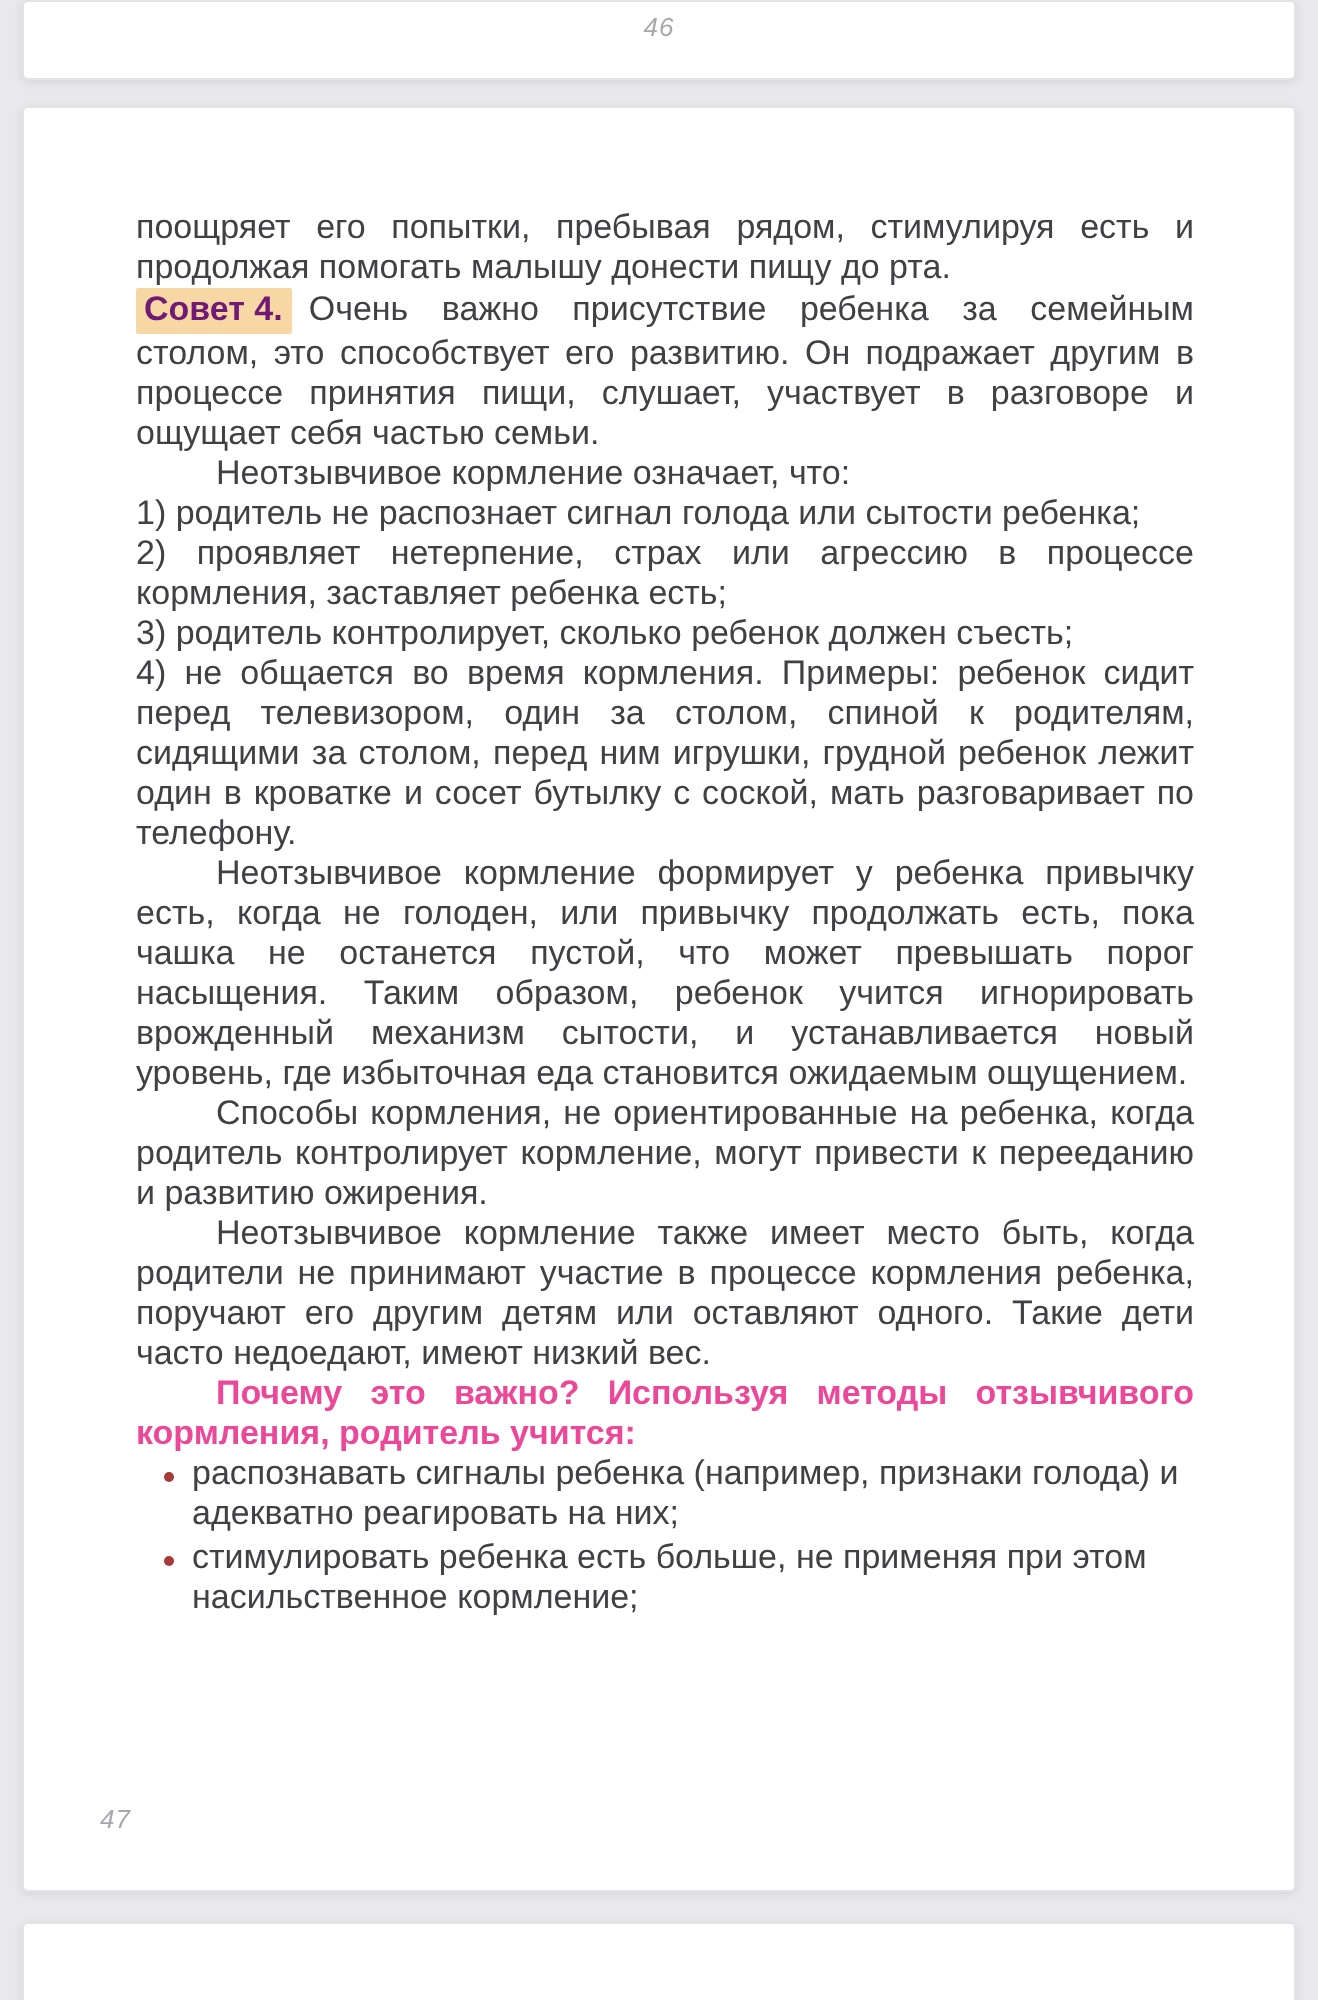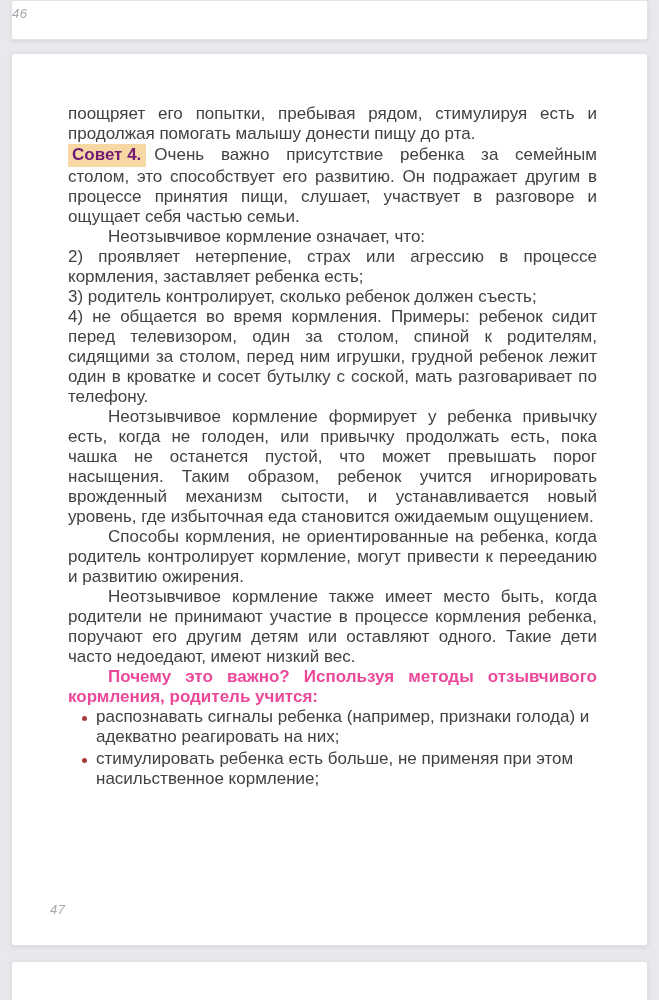--- a/index.html
+++ b/index.html
@@ -19,21 +19,21 @@
     margin: 0 11px;
     background: #ffffff;
     border: 1px solid #e3e3e6;
     border-radius: 3px;
     box-shadow: 0 1px 4px rgba(60,60,70,0.12);
     box-sizing: border-box;
   }
   .card-prev {
     height: 40px;
     margin-bottom: 13px;
-    text-align: left;
+    text-align: center;
     padding-top: 5px;
   }
   .card-main {
     position: relative;
     height: 893px;
     padding: 50px 50px 44px 56px;
   }
   .card-next {
     margin-top: 15px;
     height: 60px;
@@ -108,20 +108,21 @@
     <div class="content">
 
       <p class="para">поощряет его попытки, пребывая рядом, стимулируя есть и продолжая помогать малышу донести пищу до рта.</p>
 
       <p class="para">
         <span class="tip">Совет 4.</span><span>Очень важно присутствие ребенка за семейным столом, это способствует его развитию. Он подражает другим в процессе принятия пищи, слушает, участвует в разговоре и ощущает себя частью семьи.</span>
       </p>
 
       <p class="para indent">Неотзывчивое кормление означает, что:</p>
 
+      <p class="para">1) родитель не распознает сигнал голода или сытости ребенка;</p>
       <p class="para">2) проявляет нетерпение, страх или агрессию в процессе кормления, заставляет ребенка есть;</p>
       <p class="para">3) родитель контролирует, сколько ребенок должен съесть;</p>
       <p class="para">4) не общается во время кормления. Примеры: ребенок сидит перед телевизором, один за столом, спиной к родителям, сидящими за столом, перед ним игрушки, грудной ребенок лежит один в кроватке и сосет бутылку с соской, мать разговаривает по телефону.</p>
 
       <p class="para indent">Неотзывчивое кормление формирует у ребенка привычку есть, когда не голоден, или привычку продолжать есть, пока чашка не останется пустой, что может превышать порог насыщения. Таким образом, ребенок учится игнорировать врожденный механизм сытости, и устанавливается новый уровень, где избыточная еда становится ожидаемым ощущением.</p>
       <p class="para indent">Способы кормления, не ориентированные на ребенка, когда родитель контролирует кормление, могут привести к перееданию и развитию ожирения.</p>
       <p class="para indent">Неотзывчивое кормление также имеет место быть, когда родители не принимают участие в процессе кормления ребенка, поручают его другим детям или оставляют одного. Такие дети часто недоедают, имеют низкий вес.</p>
 
       <p class="para indent bold">Почему это важно? Используя методы отзывчивого кормления, родитель учится:</p>
 

